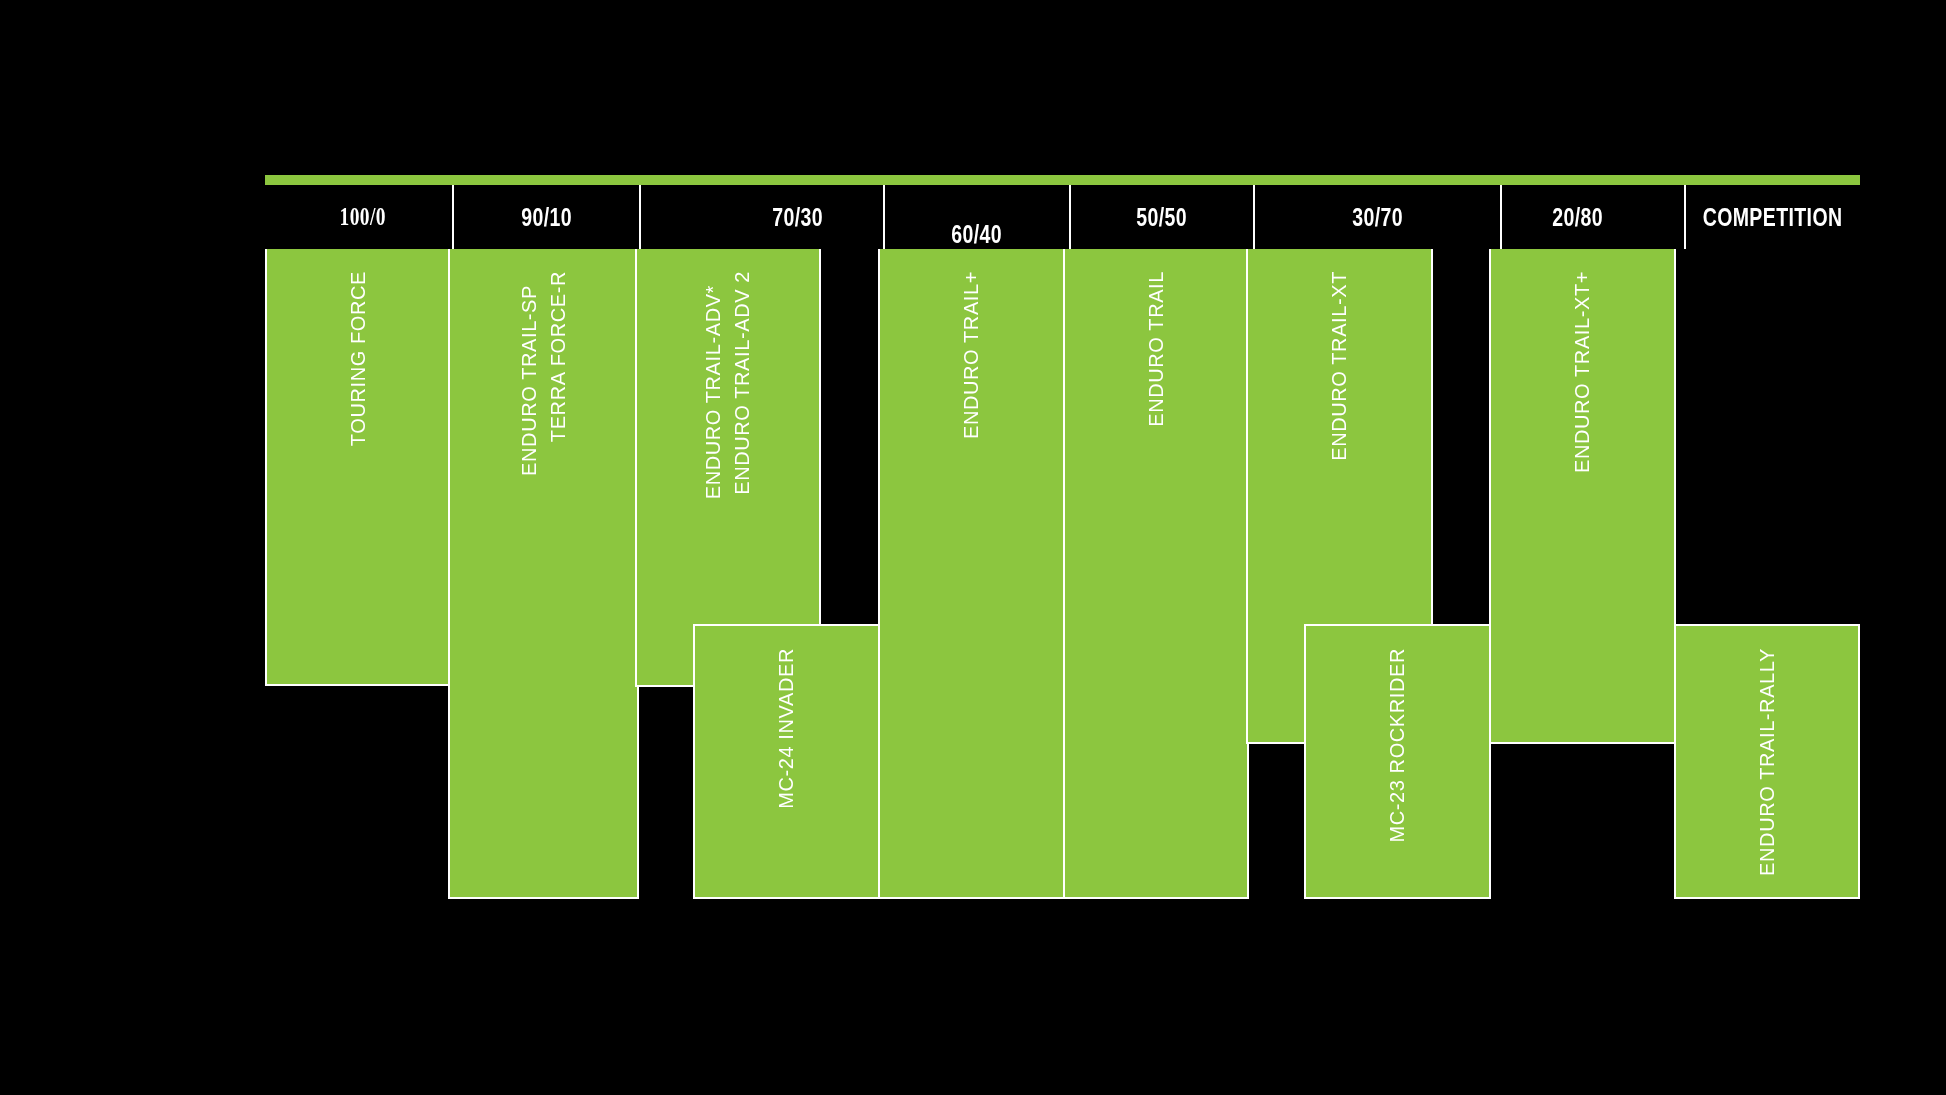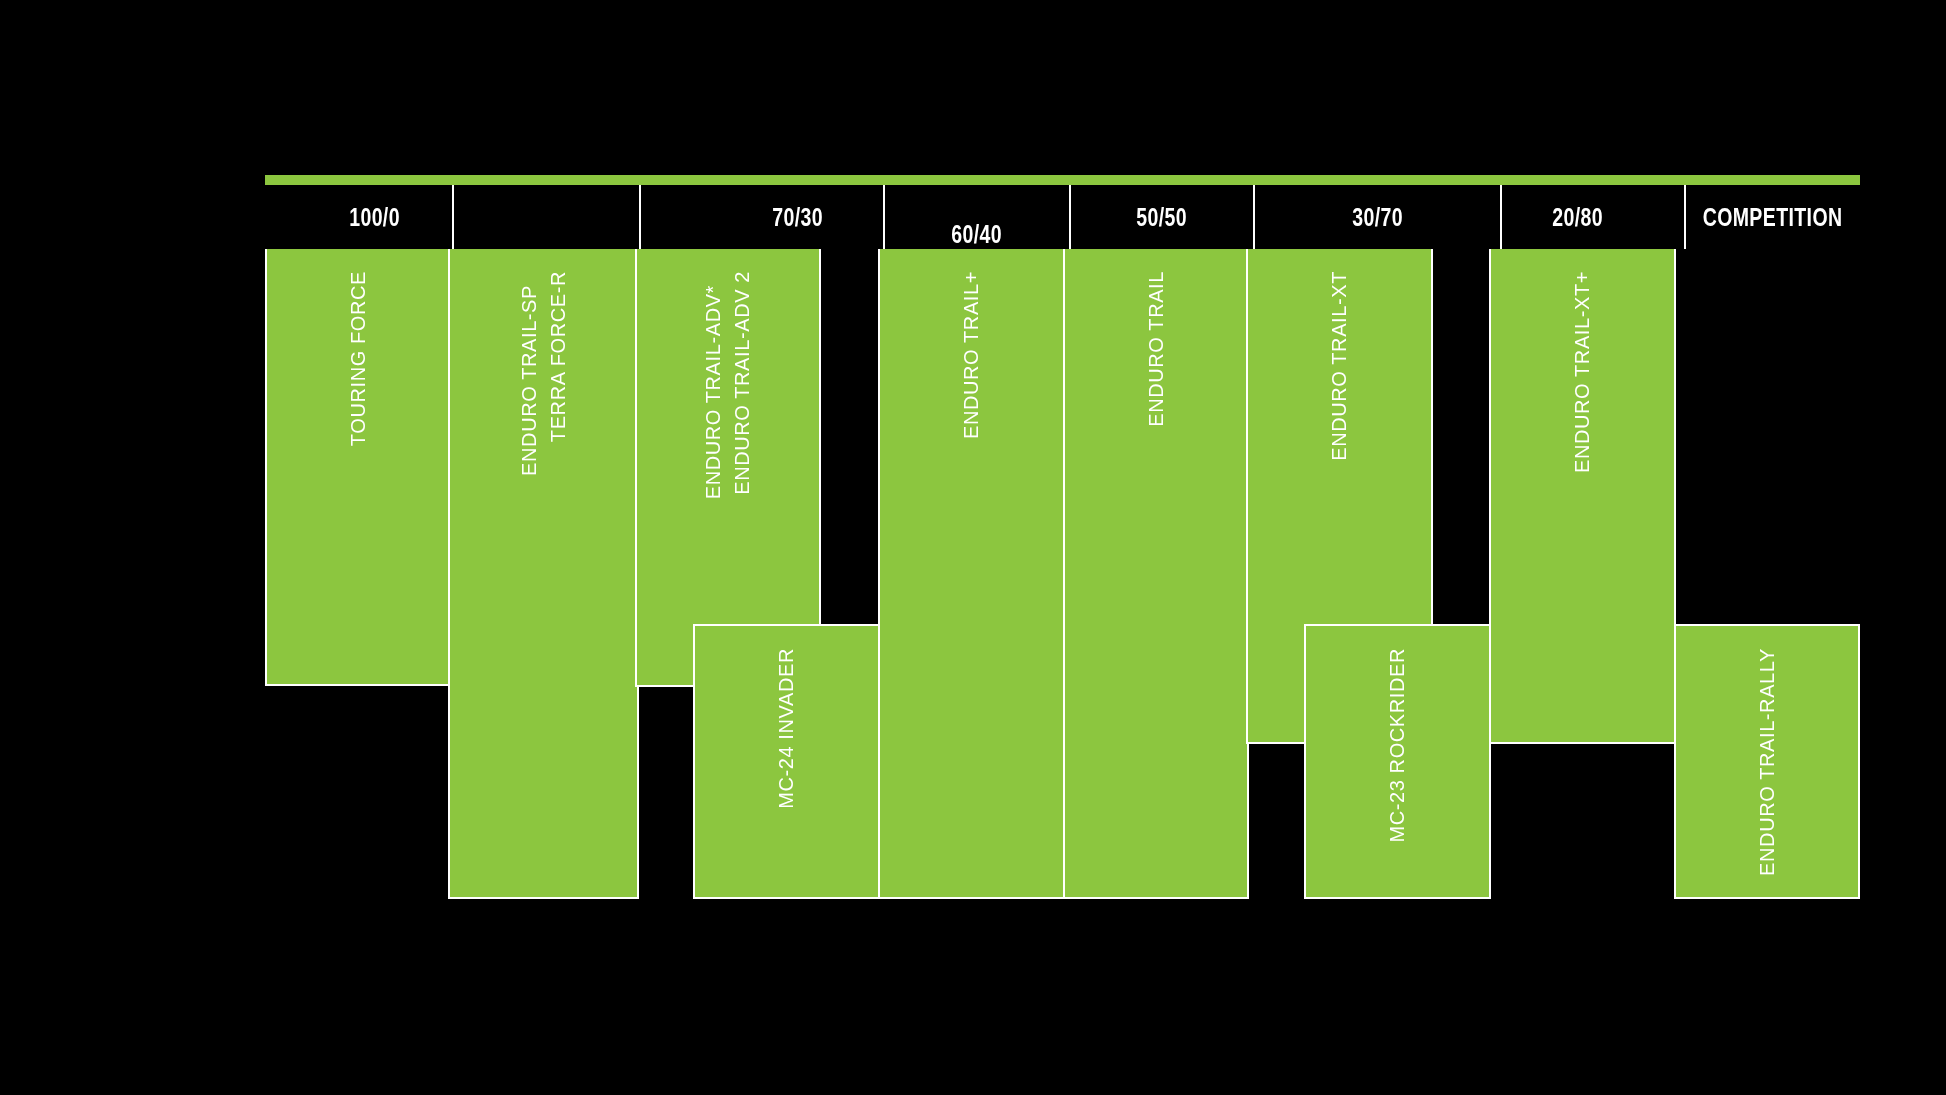--- a/index.html
+++ b/index.html
@@ -102,25 +102,28 @@
 </style>
 </head>
 <body>
 
 <div id="chart-root">
 
   <div class="top-rule" style="left:265px; top:175px; width:1595px; height:10px;"></div>
 
   <div class="header-band" style="left:265px; top:185px; width:1595px; height:64px;">
 
-    <div class="header-cell" style="left:16px; width:187px;">
+    <div class="header-cell" style="left:4px; width:187px;font-family:Liberation Serif, serif;">
       <span class="hdr-text">100/0</span>
     </div>
     <div class="header-sep" style="left:187px; top:0; height:64px;"></div>
 
+    <div class="header-cell" style="left:189px; width:185px;">
+      <span class="hdr-text">90/10</span>
+    </div>
     <div class="header-sep" style="left:374px; top:0; height:64px;"></div>
 
     <div class="header-cell" style="left:376px; width:242px;margin-left:36px;">
       <span class="hdr-text">70/30</span>
     </div>
     <div class="header-sep" style="left:618px; top:0; height:64px;"></div>
 
     <div class="header-cell" style="left:620px; width:184px;align-items:flex-end;">
       <span class="hdr-text">60/40</span>
     </div>

